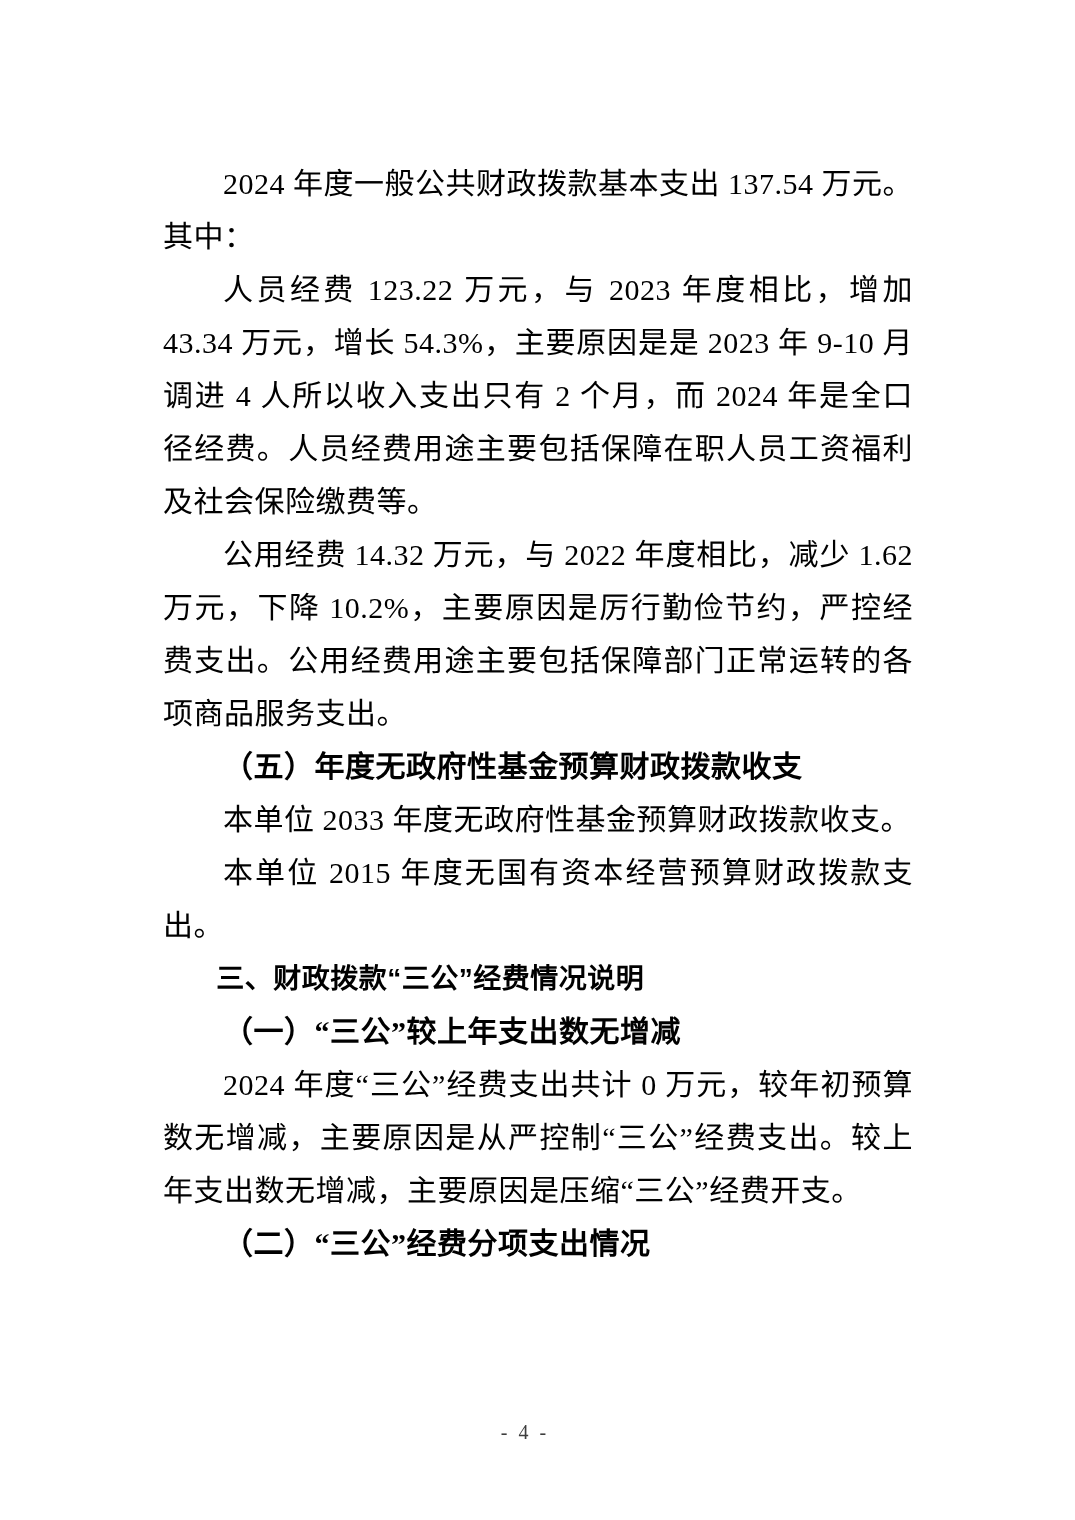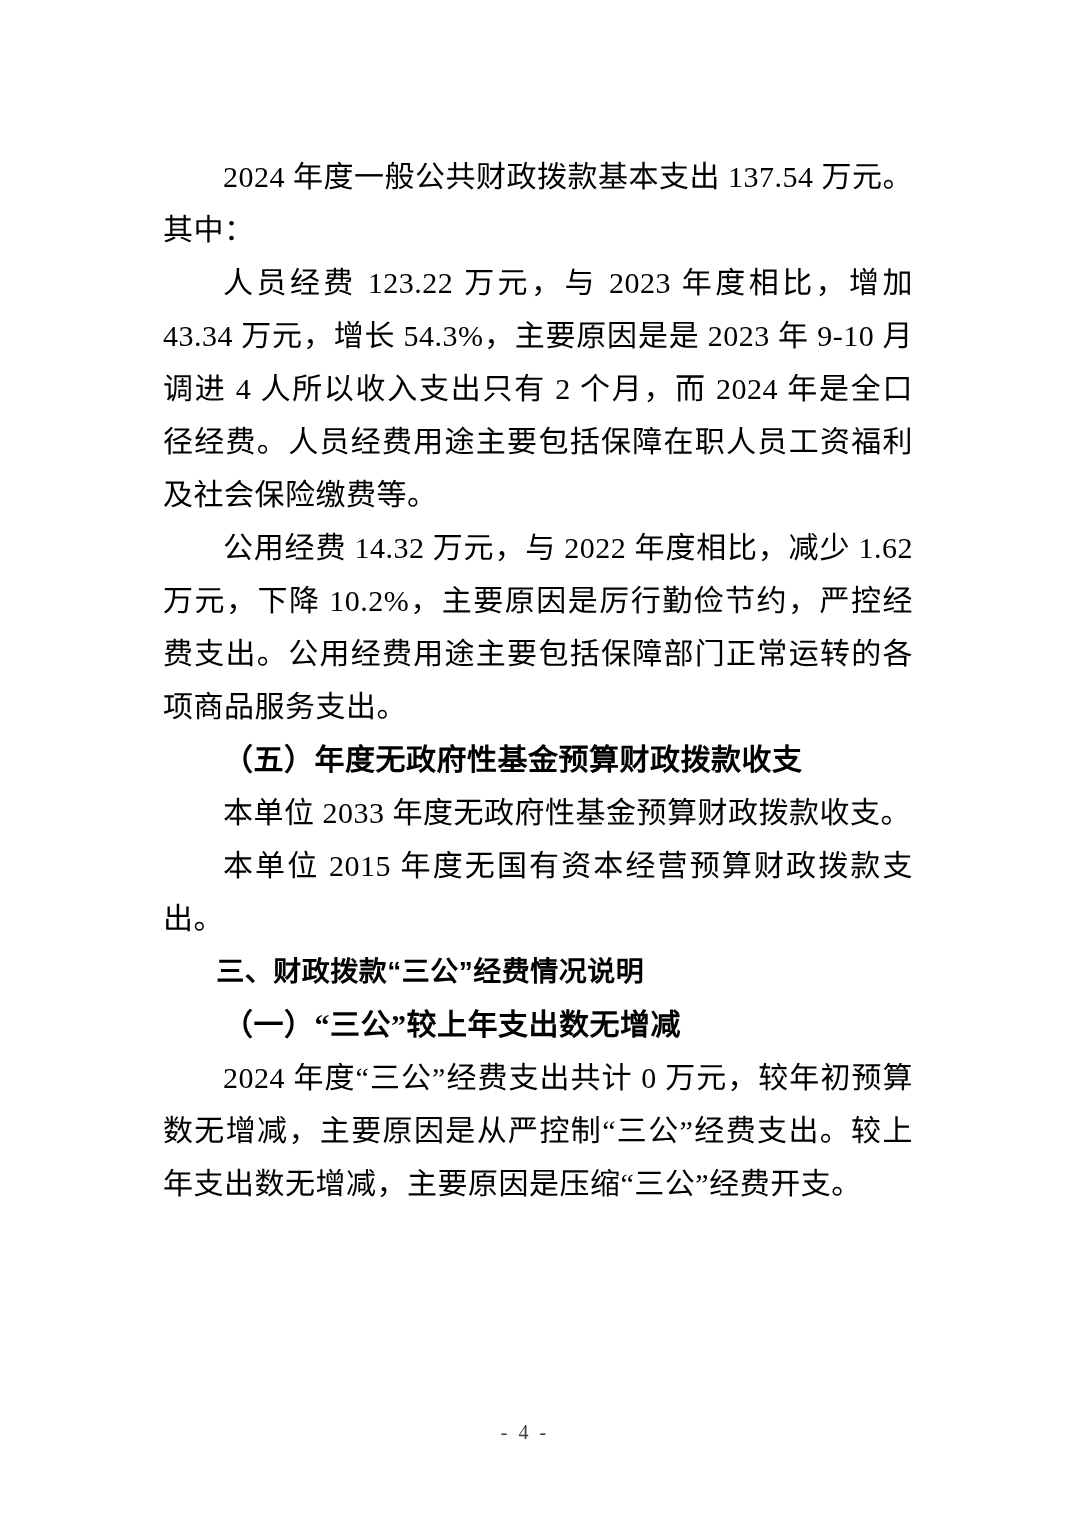--- a/index.html
+++ b/index.html
@@ -10,21 +10,21 @@
     height: 1520px;
     margin: 0 auto;
     background: #ffffff;
     color: #000000;
     font-family: "Liberation Serif", "DejaVu Serif", serif;
     overflow: hidden;
   }
   .content {
     position: absolute;
     left: 163px;
-    top: 150px;
+    top: 157px;
     width: 750px;
     font-size: 30px;
     line-height: 53px;
     text-align: justify;
     letter-spacing: 0.5px;
   }
   .para {
     text-indent: 2em;
     margin: 0;
   }
@@ -71,18 +71,19 @@
 
 
     <p class="para">本单位 2015 年度无国有资本经营预算财政拨款支出。</p>
 
     <p class="h-hei">三、财政拨款“三公”经费情况说明</p>
 
     <p class="h-kai">（一）“三公”较上年支出数无增减</p>
 
     <p class="para">2024 年度“三公”经费支出共计 0 万元，较年初预算数无增减，主要原因是从严控制“三公”经费支出。较上年支出数无增减，主要原因是压缩“三公”经费开支。</p>
 
+    <p class="h-kai">（二）“三公”经费分项支出情况</p>
 
   </div>
 
   <div class="footer">- 4 -</div>
 
 </div>
 
 </body></html>

